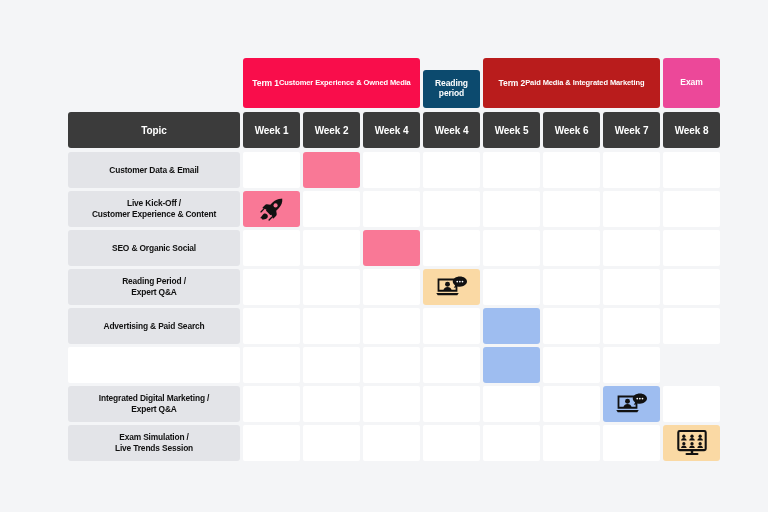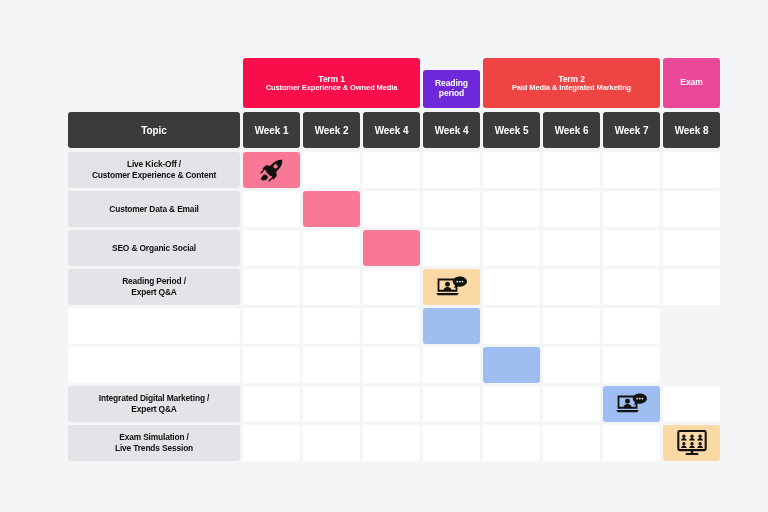--- a/index.html
+++ b/index.html
@@ -30,26 +30,26 @@
     width: 634px;
   }
 
   
   #term-band { height: 50px; margin-bottom: 4px; }
   .term-spacer { background: transparent; }
   .term-cell {
     border-radius: 3px;
     color: #ffffff;
     display: flex;
-    flex-direction: column;
+    flex-direction: row;
     align-items: center;
     justify-content: center;
     text-align: center;
     line-height: 1.18;
-    padding: 2px 14px;
+    padding: 2px 3px;
     letter-spacing: -0.1px;
   }
   .term-cell .t-title { font-size: 8.5px; font-weight: bold; }
   .term-cell .t-sub   { font-size: 7.5px; font-weight: bold; }
   .term-cell.compact .t-title {
     font-size: 8.5px; font-weight: bold; line-height: 1.15;
   }
 
   
   #week-band { height: 36px; margin-bottom: 4px; }
@@ -109,24 +109,24 @@
 <body>
 
 <div id="board">
 
   <div id="term-band" class="grid-row">
       <div class="term-spacer"></div>
       <div class="term-cell" style="background: rgb(249, 13, 75); grid-column: span 3;">
         <div class="t-title">Term 1</div>
         <div class="t-sub">Customer Experience &amp; Owned Media</div>
       </div>
-      <div class="term-cell compact" style="background: #6d28d9; grid-column: span 1; margin-top: 12px;">
+      <div class="term-cell compact" style="background: #0c4a6e; grid-column: span 1; margin-top: 12px;">
         <div class="t-title">Reading period</div>
       </div>
-      <div class="term-cell" style="background: #ef4444; grid-column: span 3;">
+      <div class="term-cell" style="background: #b91c1c; grid-column: span 3;">
         <div class="t-title">Term 2</div>
         <div class="t-sub">Paid Media &amp; Integrated Marketing</div>
       </div>
       <div class="term-cell compact" style="background: #ec4899; grid-column: span 1;">
         <div class="t-title">Exam</div>
       </div>
     </div>
 
   <div id="week-band" class="grid-row">
       <div class="hdr-cell hdr-topic">Topic</div>
@@ -136,49 +136,49 @@
       <div class="hdr-cell">Week 4</div>
       <div class="hdr-cell">Week 5</div>
       <div class="hdr-cell">Week 6</div>
       <div class="hdr-cell">Week 7</div>
       <div class="hdr-cell">Week 8</div>
     </div>
 
   <div id="body-rows">
       <div class="grid-row body-row">
         <div class="topic-cell">
+          <div>Customer Data &amp; Email</div>
+        </div>
+        <div class="slot"></div>
+        <div class="slot filled" style="background: rgb(249, 120, 150);"></div>
+        <div class="slot"></div>
+        <div class="slot"></div>
+        <div class="slot"></div>
+        <div class="slot"></div>
+        <div class="slot"></div>
+        <div class="slot"></div>
+      </div>
+      <div class="grid-row body-row">
+        <div class="topic-cell">
           <div>Live Kick-Off /</div>
           <div>Customer Experience &amp; Content</div>
         </div>
         <div class="slot filled" style="background: rgb(249, 120, 150);">
           <span class="icon-wrap">
             <svg width="26" height="26" viewBox="0 0 32 32">
               <g fill="#111111">
                 <path d="M28.6 3.4c-3.9-.5-8.3 1-11.6 4.3l-3.1 3.1-4.2-.6c-.7-.1-1.4.1-1.9.6l-3.1 3.1c-.5.5-.3 1.3.4 1.5l3.9 1.2c-.2.6-.3 1.2-.3 1.6l5.1 5.1c.5 0 1-.1 1.6-.3l1.2 3.9c.2.7 1 .9 1.5.4l3.1-3.1c.5-.5.7-1.2.6-1.9l-.6-4.2 3.1-3.1c3.3-3.3 4.8-7.7 4.3-11.6-.1-.5-.5-.9-1-1z"></path>
                 <circle cx="20.4" cy="11.6" r="2.6" fill="#f97896"></circle>
                 <path d="M9.6 22.4c-1.4-1.4-3.8-1.1-4.9.6-.9 1.4-1.2 3.4-1.3 5.1 0 .5.4.9.9.9 1.7-.1 3.7-.4 5.1-1.3 1.7-1.1 2-3.5.6-4.9z"></path>
                 <path d="M2.4 19.6l3.4-3.4M5.2 24.3l-2.5 2.5M12.4 29.6l3.4-3.4" stroke="#111111" stroke-width="1.6" stroke-linecap="round" fill="none"></path>
               </g>
             </svg>
           </span>
         </div>
         <div class="slot"></div>
-        <div class="slot"></div>
-        <div class="slot"></div>
-        <div class="slot"></div>
-        <div class="slot"></div>
-        <div class="slot"></div>
-        <div class="slot"></div>
-      </div>
-      <div class="grid-row body-row">
-        <div class="topic-cell">
-          <div>Customer Data &amp; Email</div>
-        </div>
-        <div class="slot"></div>
-        <div class="slot filled" style="background: rgb(249, 120, 150);"></div>
         <div class="slot"></div>
         <div class="slot"></div>
         <div class="slot"></div>
         <div class="slot"></div>
         <div class="slot"></div>
         <div class="slot"></div>
       </div>
       <div class="grid-row body-row">
         <div class="topic-cell">
           <div>SEO &amp; Organic Social</div>
@@ -215,20 +215,23 @@
               </g>
             </svg>
           </span>
         </div>
         <div class="slot"></div>
         <div class="slot"></div>
         <div class="slot"></div>
         <div class="slot"></div>
       </div>
       <div class="grid-row body-row">
+        <div class="topic-cell">
+          <div>Advertising &amp; Paid Search</div>
+        </div>
         <div class="slot"></div>
         <div class="slot"></div>
         <div class="slot"></div>
         <div class="slot"></div>
         <div class="slot filled" style="background: rgb(158, 189, 240);"></div>
         <div class="slot"></div>
         <div class="slot"></div>
         <div class="slot"></div>
       </div>
       <div class="grid-row body-row">

